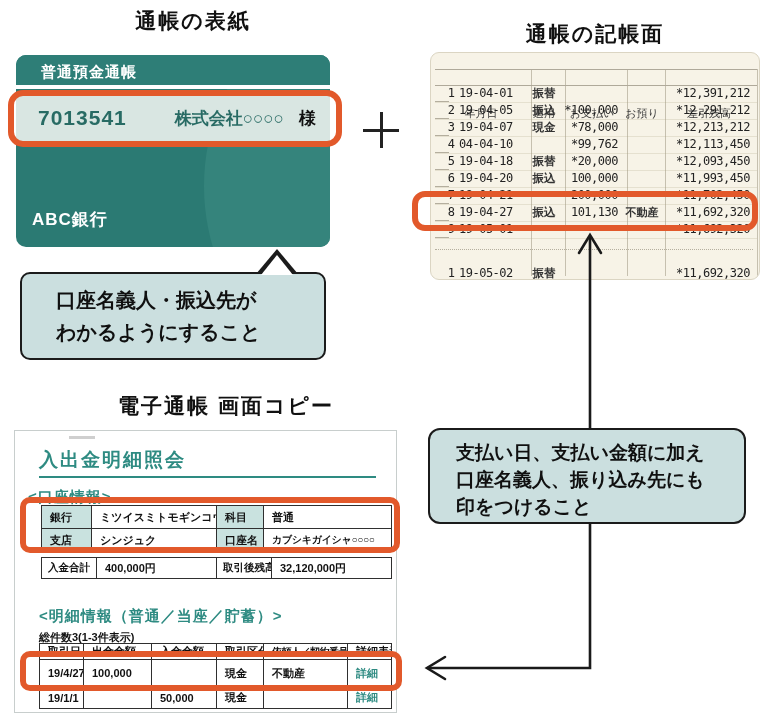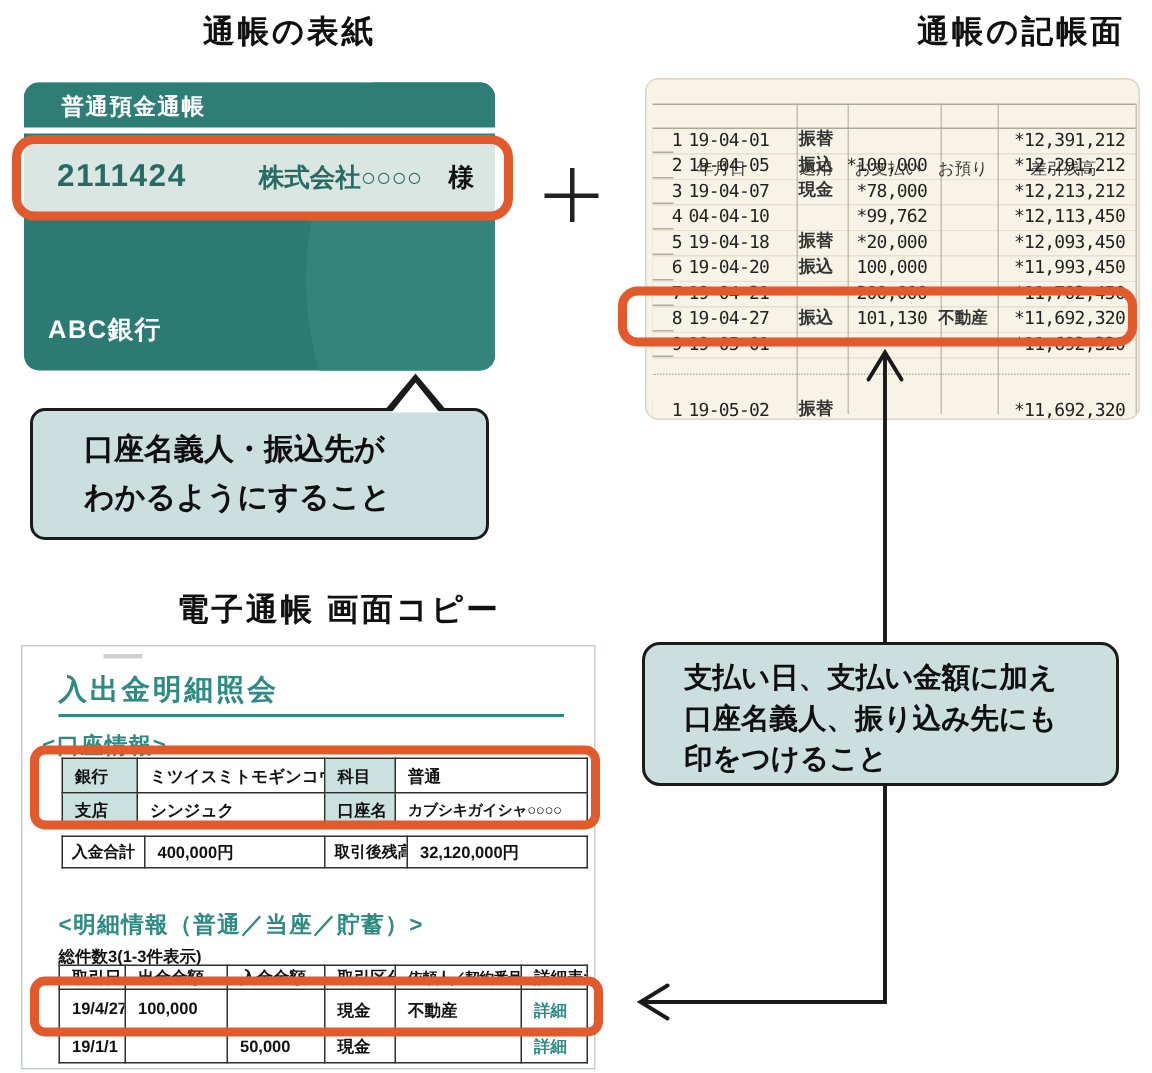--- a/index.html
+++ b/index.html
@@ -1,20 +1,20 @@
 <!DOCTYPE html>
 <html><head>
 <meta charset="utf-8">
 <style>
   html,body{margin:0;padding:0;background:#fff;}
   .page{position:relative;width:768px;height:715px;background:#ffffff;overflow:hidden;
         font-family:"Liberation Sans","DejaVu Sans",sans-serif;color:#1a1a1a;}
   .title{position:absolute;font-size:21px;font-weight:bold;letter-spacing:2px;text-align:center;color:#111;padding-left:20px;}
   .title-cover{left:0;top:7;width:346px;top:7px;}
-  .title-entry{left:420px;top:7px;width:310px;text-align:right;}
+  .title-entry{left:420px;top:20px;width:310px;}
   .title-digital{left:0;top:392px;width:412px;}
 
   
   .card{position:absolute;left:16px;top:55px;width:314px;height:192px;background:#2B7A73;
         border-radius:10px;overflow:hidden;}
   .card::after{content:"";position:absolute;left:188px;top:-84px;width:430px;height:430px;
         border-radius:50%;background:#35847C;z-index:0;}
   .card-band{position:absolute;left:0;top:0;width:100%;height:34px;background:#2E7E77;
         border-bottom:4px solid #fff;z-index:2;line-height:34px;padding-left:25px;box-sizing:border-box;
         color:#fff;font-size:15px;font-weight:bold;letter-spacing:1px;}
@@ -115,21 +115,21 @@
 <div class="page">
 
   <div class="title title-cover">通帳の表紙</div>
   <div class="title title-entry">通帳の記帳面</div>
 
   <div class="card">
     <div class="card-band">
       <span>普通預金通帳</span>
     </div>
     <div class="card-strip">
-      <span class="acct-no">2111424</span>
+      <span class="acct-no">7013541</span>
       <span class="acct-holder">株式会社○○○○</span>
       <span class="acct-sama">様</span>
     </div>
     <div class="card-bank">ABC銀行</div>
   </div>
 
   <div class="plus"></div>
 
   <div class="paper">
     <div class="vline" style="left:100px"></div>

